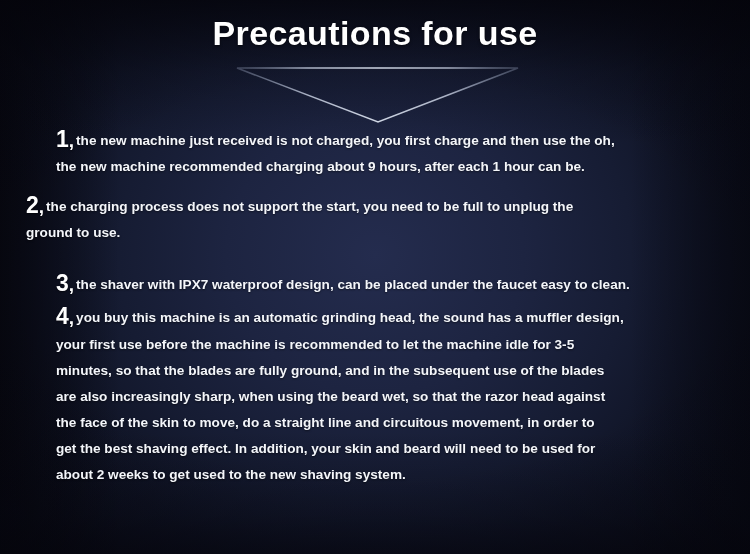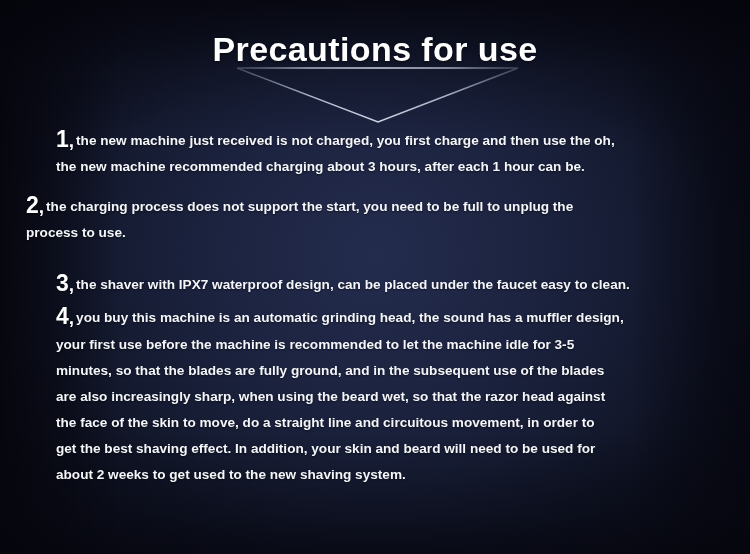--- a/index.html
+++ b/index.html
@@ -39,21 +39,21 @@
   }
 
   #content {
     position: absolute;
     inset: 0;
   }
 
   
   .title {
     position: absolute;
-    top: 30px;
+    top: 14px;
     left: 0;
     width: 750px;
     text-align: center;
     color: #ffffff;
     font-size: 34px;
     font-weight: bold;
     letter-spacing: 0.4px;
     text-shadow: 0 1px 3px rgba(0,0,0,0.55);
     white-space: nowrap;
   }
@@ -127,25 +127,25 @@
           <stop offset="75%" stop-color="#c3cbdd" stop-opacity="0.85"></stop>
           <stop offset="100%" stop-color="#8e99b4" stop-opacity="0.35"></stop>
         </linearGradient>
       </defs>
       <polygon points="2,2 283,2 143,56" fill="none" stroke="url(#chevGrad)" stroke-width="1.6" stroke-linejoin="miter"></polygon>
     </svg>
 
     <div class="list">
 
       <div class="item p1">
-        <span class="num"><span>1</span><span class="comma">,</span></span><span class="body"><span class="ln">the new machine just received is not charged, you first charge and then use the oh,</span><br><span class="ln">the new machine recommended charging about 3 hours, after each 1 hour can be.</span></span>
+        <span class="num"><span>1</span><span class="comma">,</span></span><span class="body"><span class="ln">the new machine just received is not charged, you first charge and then use the oh,</span><br><span class="ln">the new machine recommended charging about 9 hours, after each 1 hour can be.</span></span>
       </div>
 
       <div class="item p2">
-        <span class="num"><span>2</span><span class="comma">,</span></span><span class="body"><span class="ln">the charging process does not support the start, you need to be full to unplug the</span><br><span class="ln">process to use.</span></span>
+        <span class="num"><span>2</span><span class="comma">,</span></span><span class="body"><span class="ln">the charging process does not support the start, you need to be full to unplug the</span><br><span class="ln">ground to use.</span></span>
       </div>
 
       <div class="item p3">
         <span class="num"><span>3</span><span class="comma">,</span></span><span class="body"><span class="ln">the shaver with IPX7 waterproof design, can be placed under the faucet easy to clean.</span><br></span>
       </div>
 
       <div class="item p4">
         <span class="num"><span>4</span><span class="comma">,</span></span><span class="body"><span class="ln">you buy this machine is an automatic grinding head, the sound has a muffler design,</span><br><span class="ln">your first use before the machine is recommended to let the machine idle for 3-5</span><br><span class="ln">minutes, so that the blades are fully ground, and in the subsequent use of the blades</span><br><span class="ln">are also increasingly sharp, when using the beard wet, so that the razor head against</span><br><span class="ln">the face of the skin to move, do a straight line and circuitous movement, in order to</span><br><span class="ln">get the best shaving effect. In addition, your skin and beard will need to be used for</span><br><span class="ln">about 2 weeks to get used to the new shaving system.</span></span>
       </div>
 

